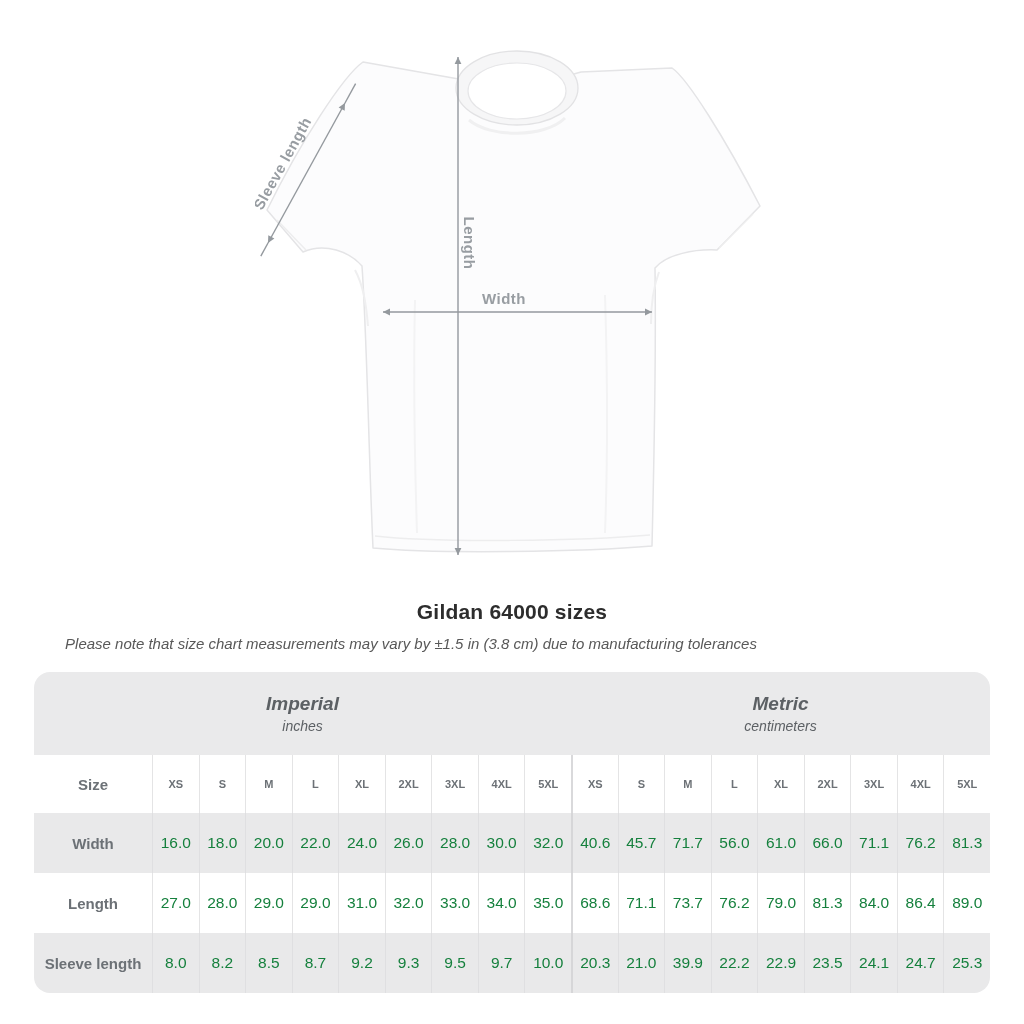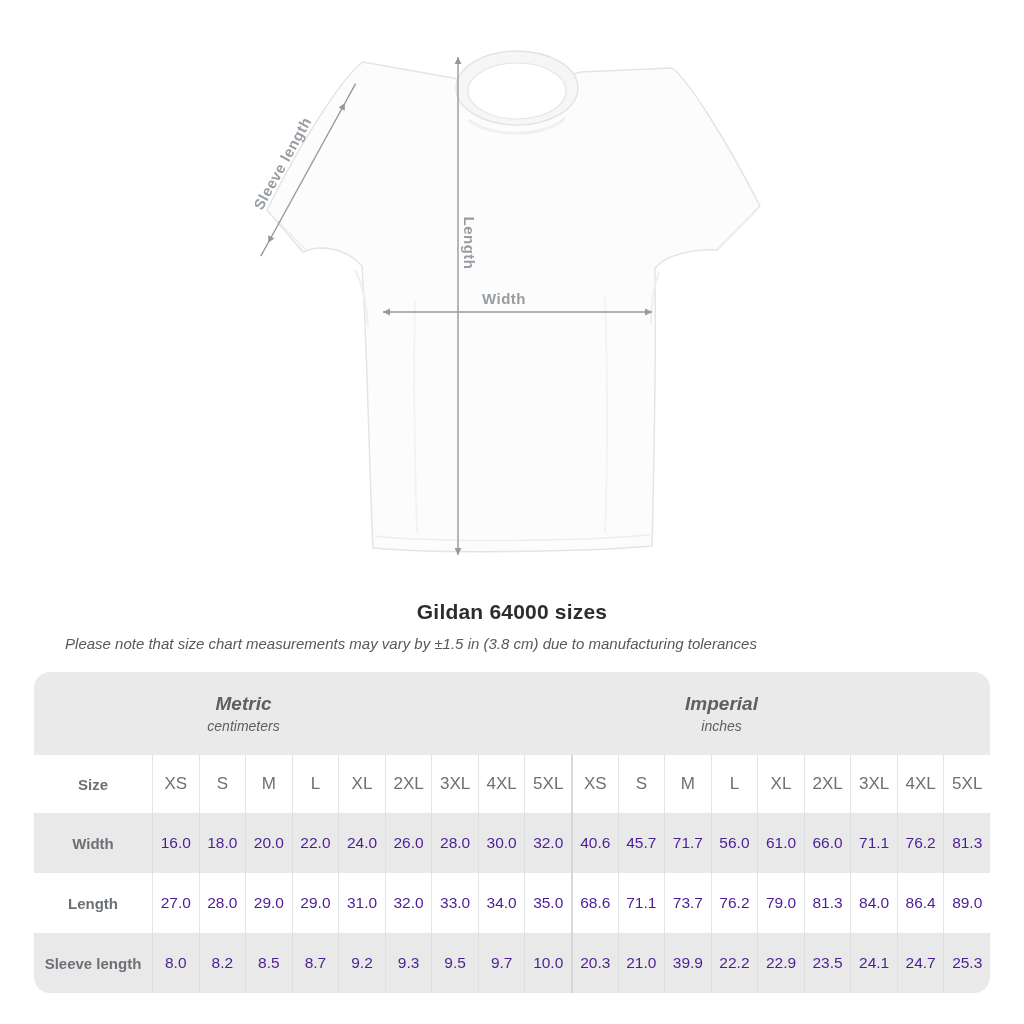--- a/index.html
+++ b/index.html
@@ -25,22 +25,22 @@
   .group.right{flex:1;}
   .g-label{font-size:19px;font-weight:bold;font-style:italic;color:#5c6064;}
   .g-sub{font-size:14px;font-style:italic;color:#5c6064;}
 
   .grid{display:grid;grid-template-columns:118px repeat(18,1fr);
         grid-template-rows:58px 60px 60px 60px;}
   .cell{display:flex;align-items:center;justify-content:center;}
   .rw{background:#ffffff;}
   .rg{background:#e9e9ea;}
   .lbl{font-weight:bold;color:#6c7176;font-size:15px;}
-  .hdr{font-weight:normal;color:#6c7176;font-size:17px;}
-  .val{color:#4c1d95;font-size:15.5px;}
+  .hdr{font-weight:bold;color:#6c7176;font-size:11px;}
+  .val{color:#15803d;font-size:15.5px;}
   .sep{border-left:1px solid #e4e4e5;}
   .rg.sep{border-left-color:#dfdfe1;}
   .mid{border-left-width:2px;border-left-color:#d9d9db;}
   .rg.mid{border-left-color:#d6d6d8;}
   .blc{border-bottom-left-radius:16px;}
   .brc{border-bottom-right-radius:16px;}
 </style>
 </head>
 <body>
 
@@ -88,27 +88,27 @@
       <text x="214" y="210" transform="rotate(90 214 205)" text-anchor="middle" font-size="15" font-weight="bold" fill="#989da2" letter-spacing="0.5">Length</text>
       <text x="249" y="266" text-anchor="middle" font-size="15" font-weight="bold" fill="#989da2" letter-spacing="0.5">Width</text>
     </svg>
   </div>
 
   <div class="title">Gildan 64000 sizes</div>
   <div class="subtitle">Please note that size chart measurements may vary by ±1.5 in (3.8 cm) due to manufacturing tolerances</div>
 
   <div class="table-wrap">
     <div class="group-header">
+      <div class="group left">
+        <div class="g-label">Imperial</div>
+        <div class="g-sub">inches</div>
+      </div>
       <div class="group right">
         <div class="g-label">Metric</div>
         <div class="g-sub">centimeters</div>
-      </div>
-      <div class="group left">
-        <div class="g-label">Imperial</div>
-        <div class="g-sub">inches</div>
       </div>
     </div>
     <div class="grid" id="grid">
         <div class="cell rw lbl">Size</div>
         <div class="cell rw hdr sep">XS</div>
         <div class="cell rw hdr sep">S</div>
         <div class="cell rw hdr sep">M</div>
         <div class="cell rw hdr sep">L</div>
         <div class="cell rw hdr sep">XL</div>
         <div class="cell rw hdr sep">2XL</div>

